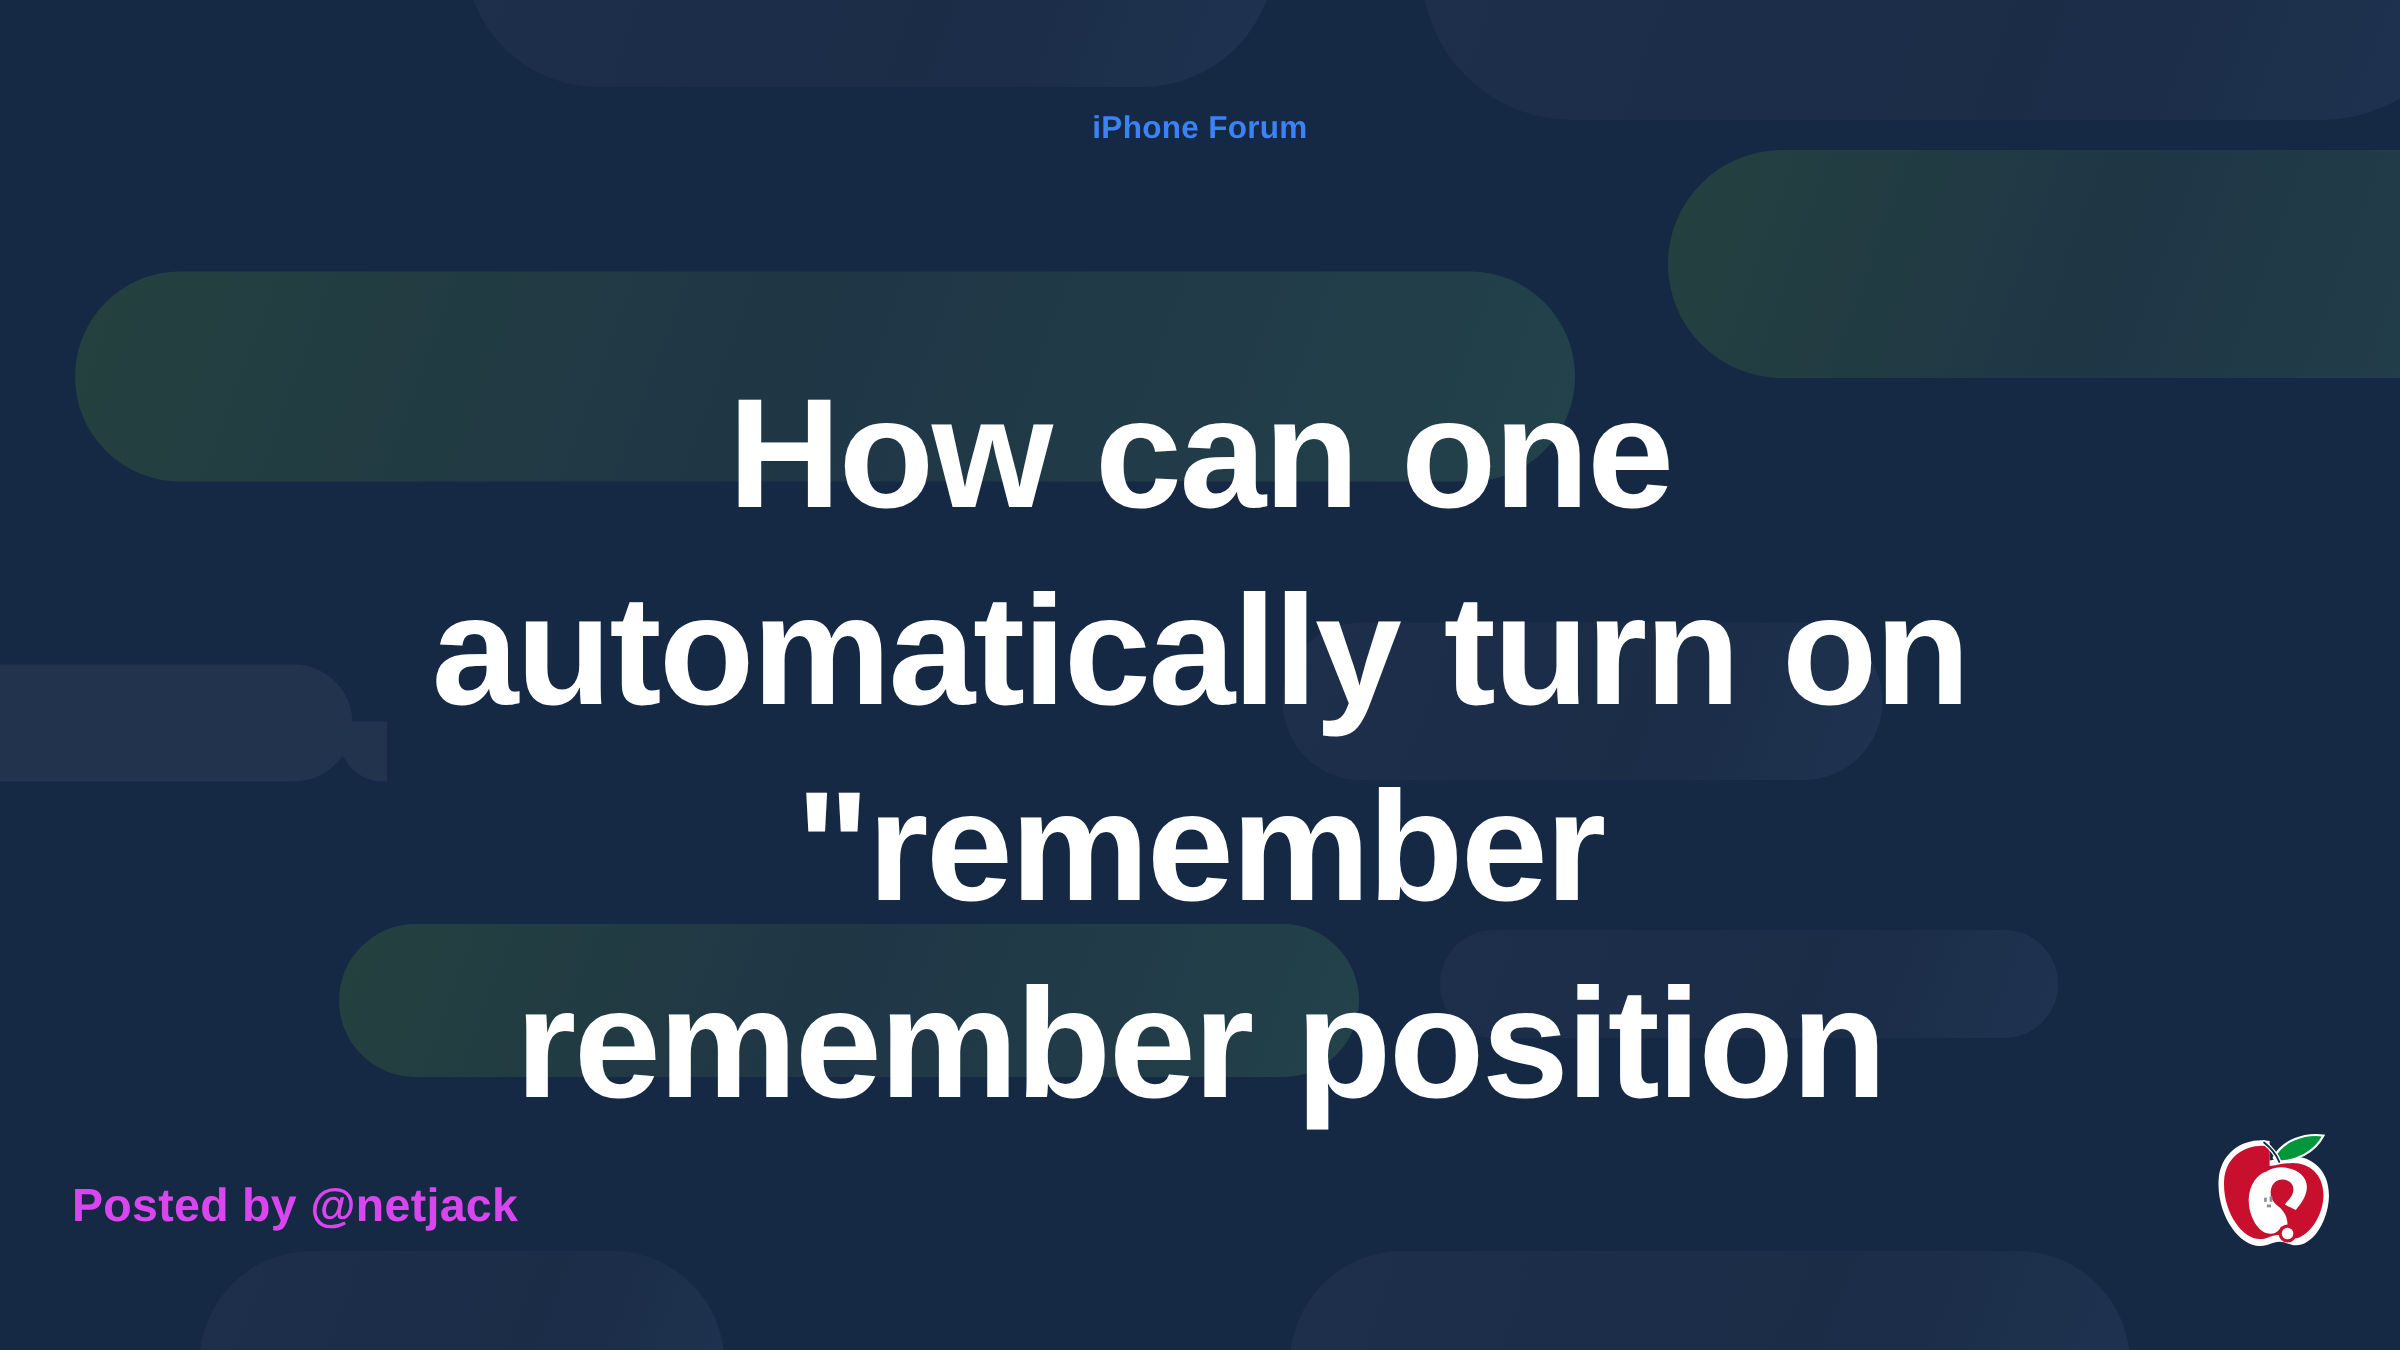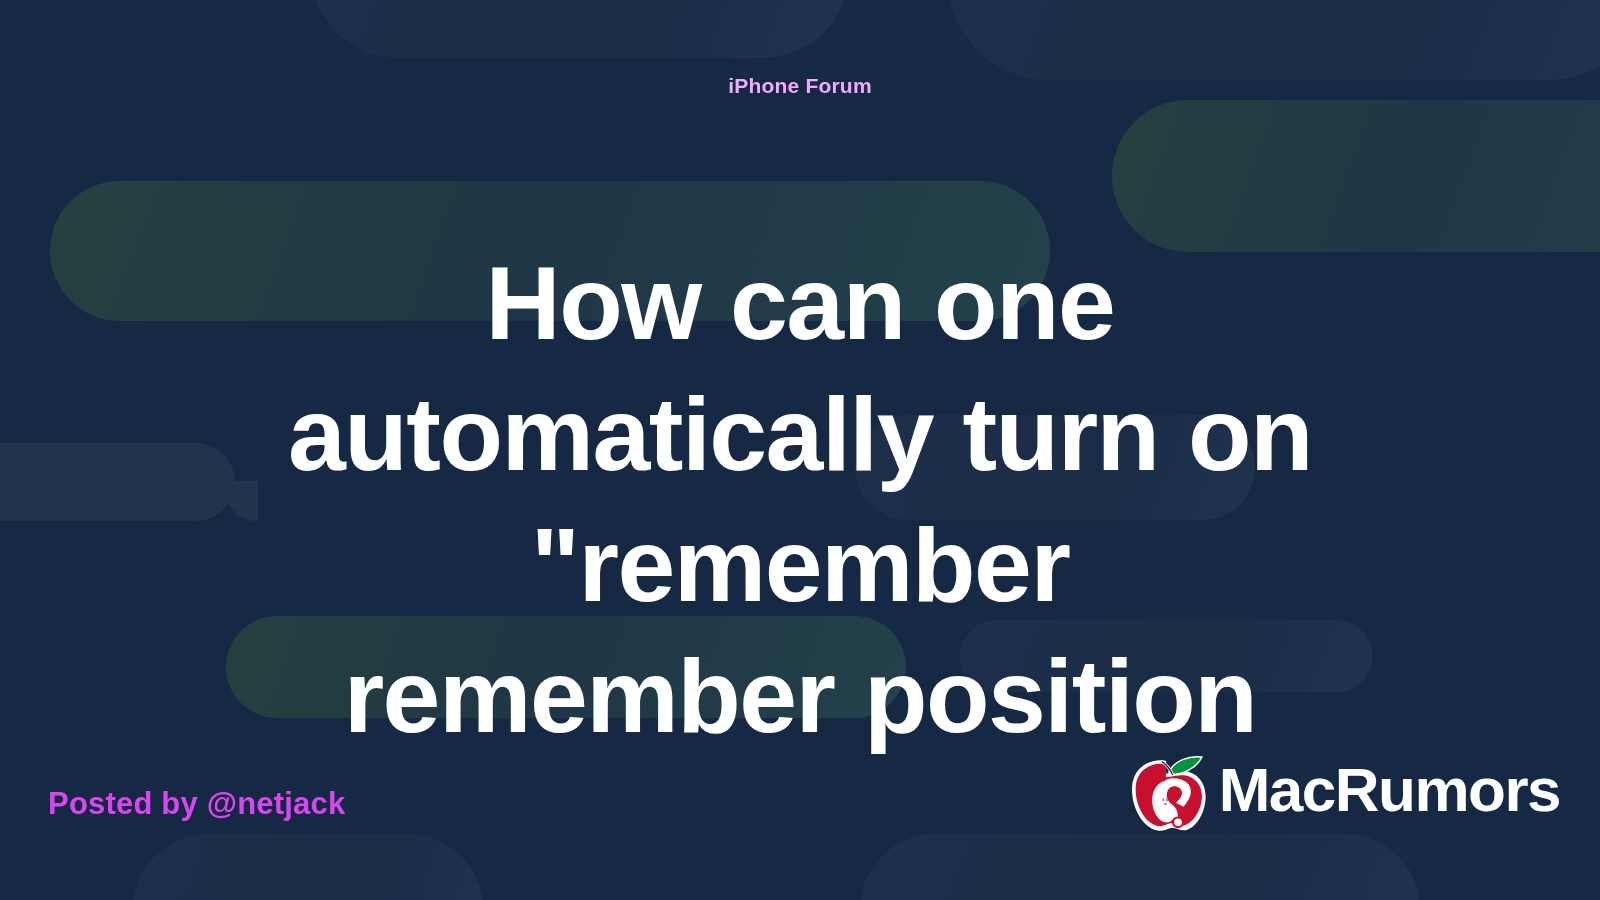--- a/index.html
+++ b/index.html
@@ -66,21 +66,21 @@
     width: 100%;
     height: 100%;
   }
 
   .forum-label {
     position: absolute;
     top: 74px;
     left: 0;
     right: 0;
     text-align: center;
-    color: #f0abfc;
+    color: #3b82f6;
     font-size: 21px;
     font-weight: bold;
     letter-spacing: 0.2px;
   }
 
   .headline {
     position: absolute;
     top: 168px;
     left: 50%;
     transform: translateX(-50%);
@@ -183,17 +183,16 @@
 
         <path d="M45 17 C50 21 54 26 56 31" fill="none" stroke="#ffffff" stroke-width="3.2" stroke-linecap="round"></path>
         <path d="M45 17 C50 21 54 26 56 31" fill="none" stroke="#1b2a4a" stroke-width="1.4" stroke-linecap="round"></path>
 
         <g fill="#8a8f99">
           <rect x="45" y="57" width="2" height="3"></rect>
           <rect x="49" y="56" width="2" height="4"></rect>
           <rect x="47" y="62" width="3" height="2"></rect>
         </g>
       </svg>
-      <span class="brand-word">MacRumors</span>
     </div>
 
   </div>
 </div>
 
 </body></html>

